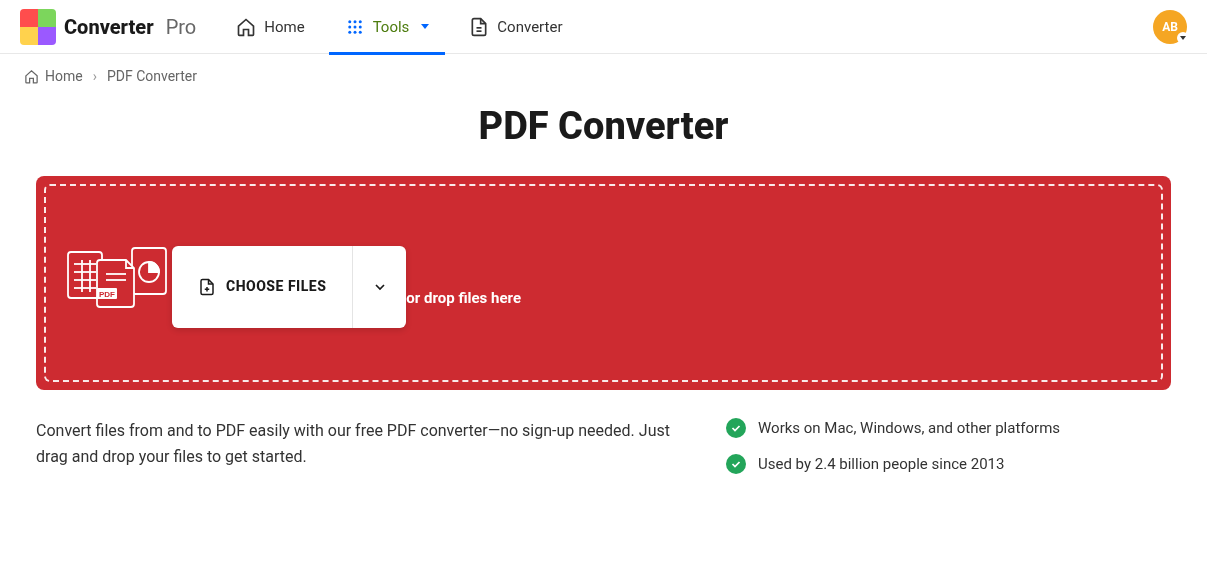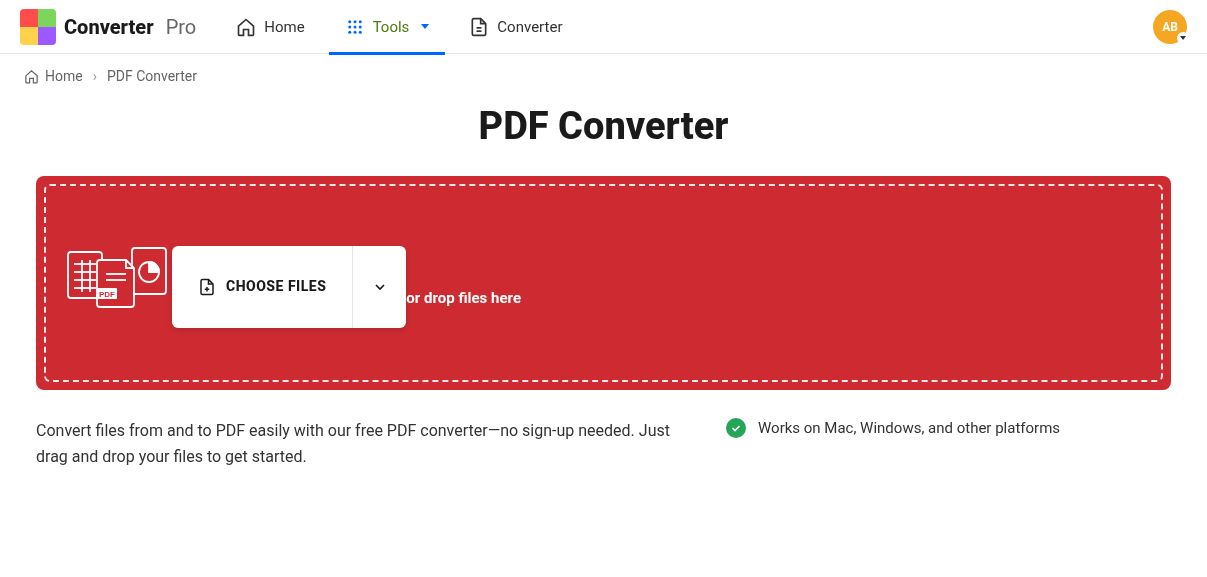--- a/index.html
+++ b/index.html
@@ -172,14 +172,22 @@
   <div class="info-left">Convert files from and to PDF easily with our free PDF converter—no sign-up needed. Just drag and drop your files to get started.</div>
   <div class="info-right">
       <div class="feature-item">
         <span class="check-icon">
           <svg viewBox="0 0 24 24" fill="none" stroke="#fff" stroke-width="3.5">
             <polyline points="5 12 10 17 19 8"></polyline>
           </svg>
         </span>
         <span>Works on Mac, Windows, and other platforms</span>
       </div>
+      <div class="feature-item">
+        <span class="check-icon">
+          <svg viewBox="0 0 24 24" fill="none" stroke="#fff" stroke-width="3.5">
+            <polyline points="5 12 10 17 19 8"></polyline>
+          </svg>
+        </span>
+        <span>Used by 2.4 billion people since 2013</span>
+      </div>
     </div>
 </div>
 
 </body></html>

